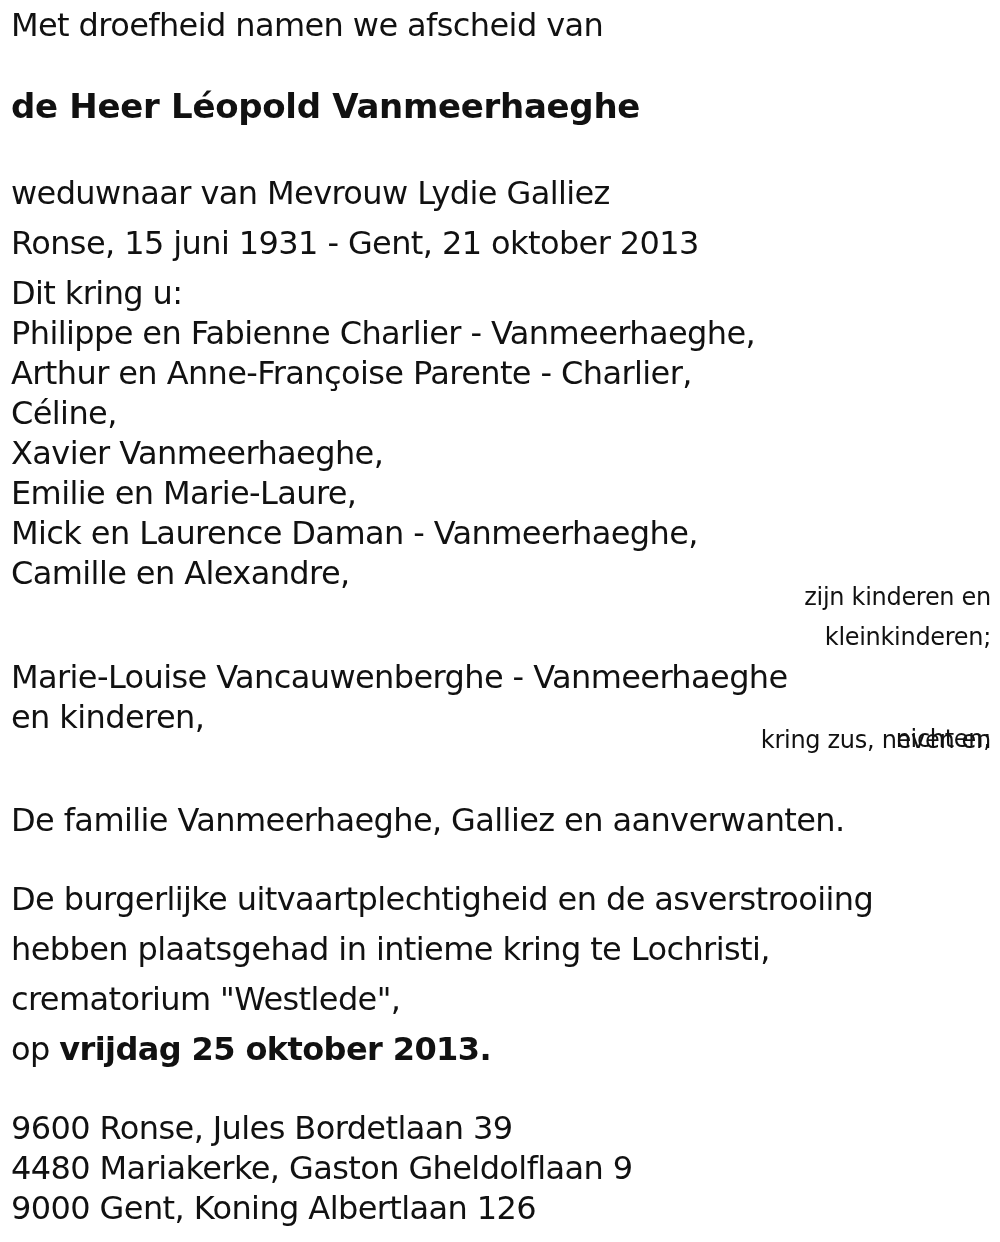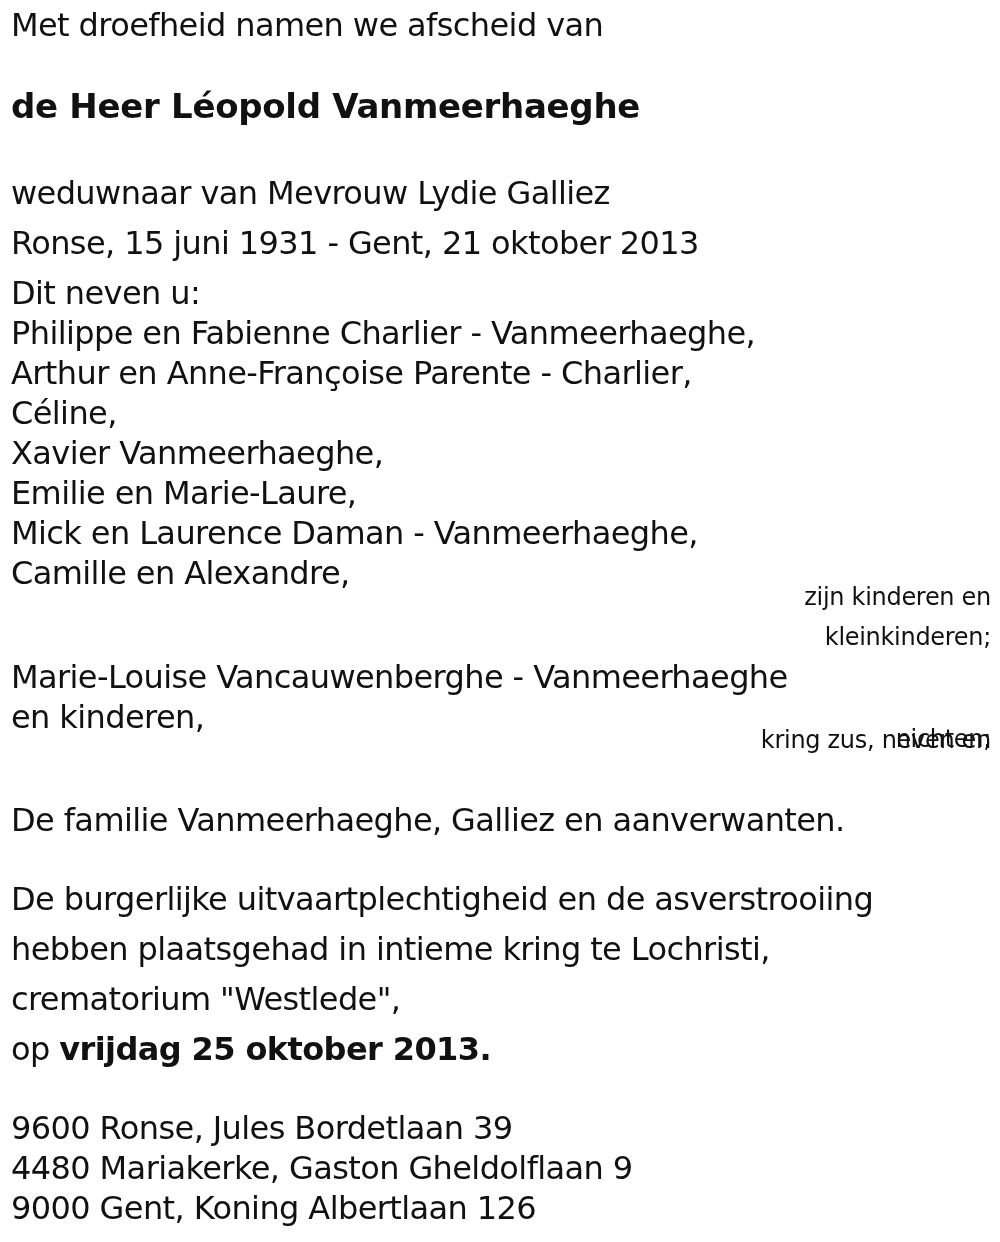--- a/index.html
+++ b/index.html
@@ -14,21 +14,21 @@
   b { font-weight: bold; }
 </style>
 </head>
 <body>
 
 <div>
   <div class="t" style="top:10px">Met droefheid namen we afscheid van</div>
   <div class="t title" style="top:86px">de Heer Léopold Vanmeerhaeghe</div>
   <div class="t" style="top:178px">weduwnaar van Mevrouw Lydie Galliez</div>
   <div class="t" style="top:228px">Ronse, 15 juni 1931 - Gent, 21 oktober 2013</div>
-  <div class="t" style="top:278px">Dit neven u:</div>
+  <div class="t" style="top:278px">Dit kring u:</div>
 
   <div class="t" style="top:318px">Philippe en Fabienne Charlier - Vanmeerhaeghe,</div>
   <div class="t" style="top:358px">Arthur en Anne-Françoise Parente - Charlier,</div>
   <div class="t" style="top:398px">Céline,</div>
   <div class="t" style="top:438px">Xavier Vanmeerhaeghe,</div>
   <div class="t" style="top:478px">Emilie en Marie-Laure,</div>
   <div class="t" style="top:518px">Mick en Laurence Daman - Vanmeerhaeghe,</div>
   <div class="t" style="top:558px">Camille en Alexandre,</div>
 
   <div class="r" style="top:582px">zijn kinderen en</div>

